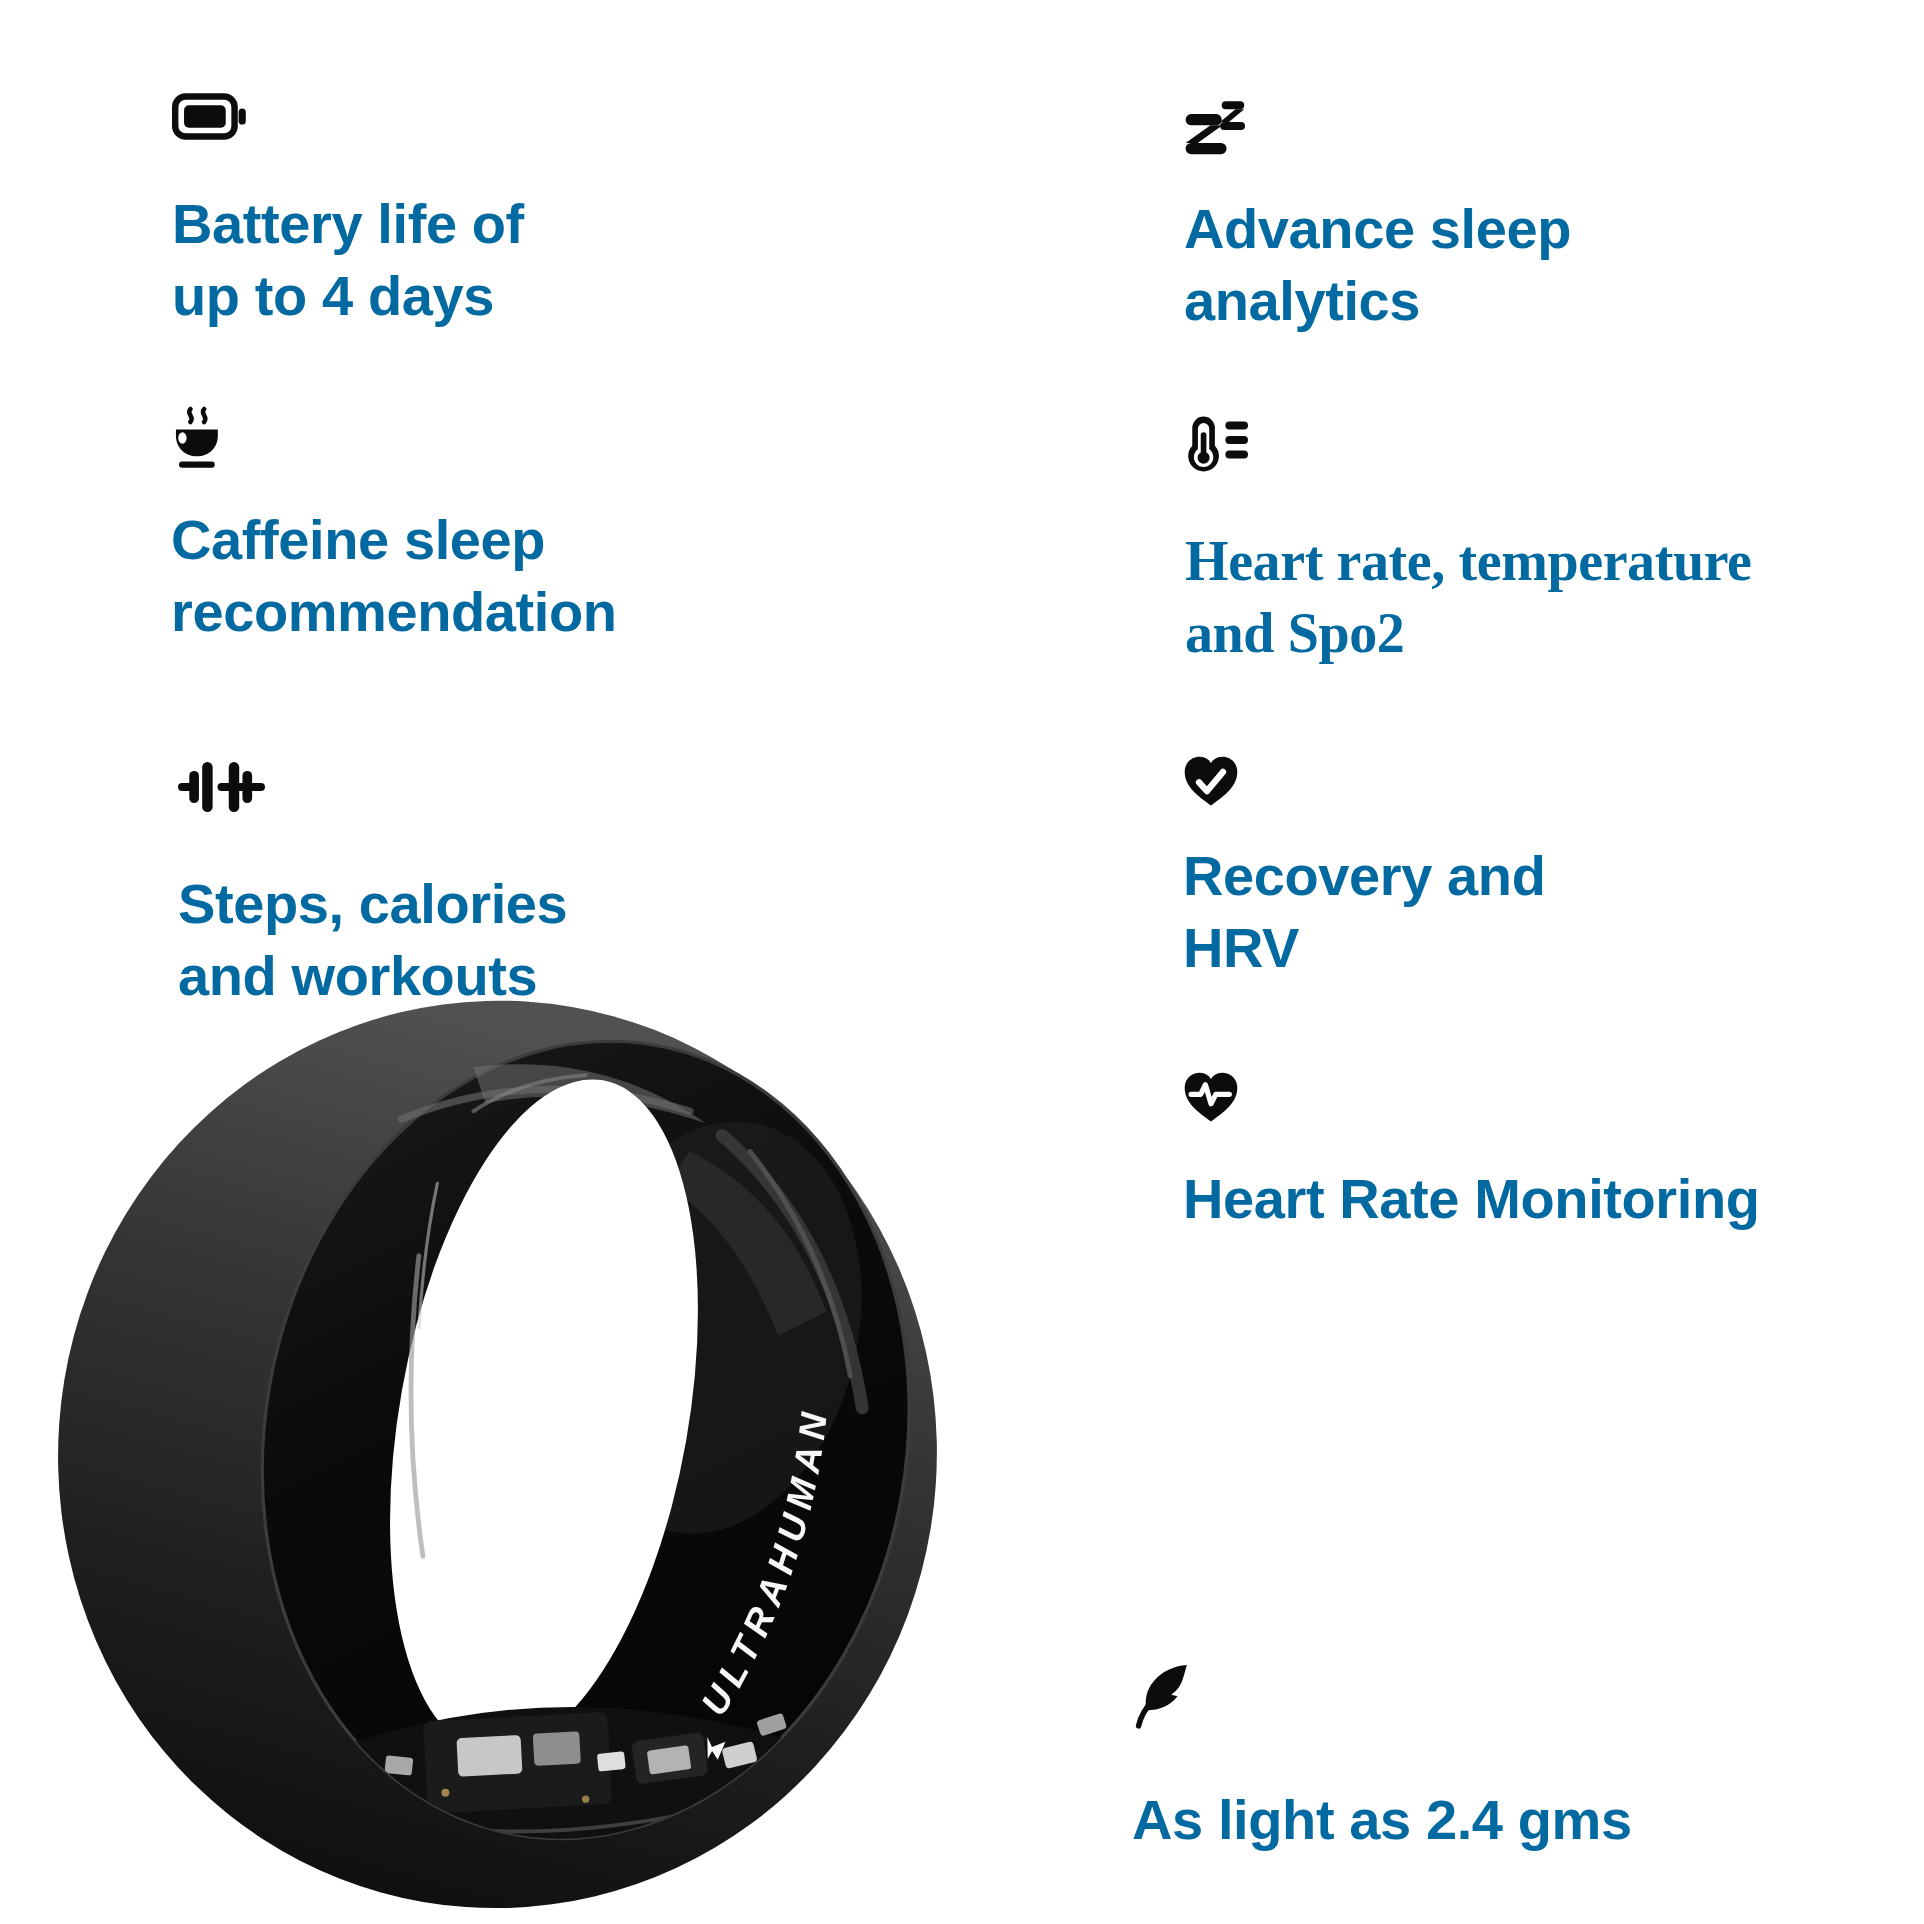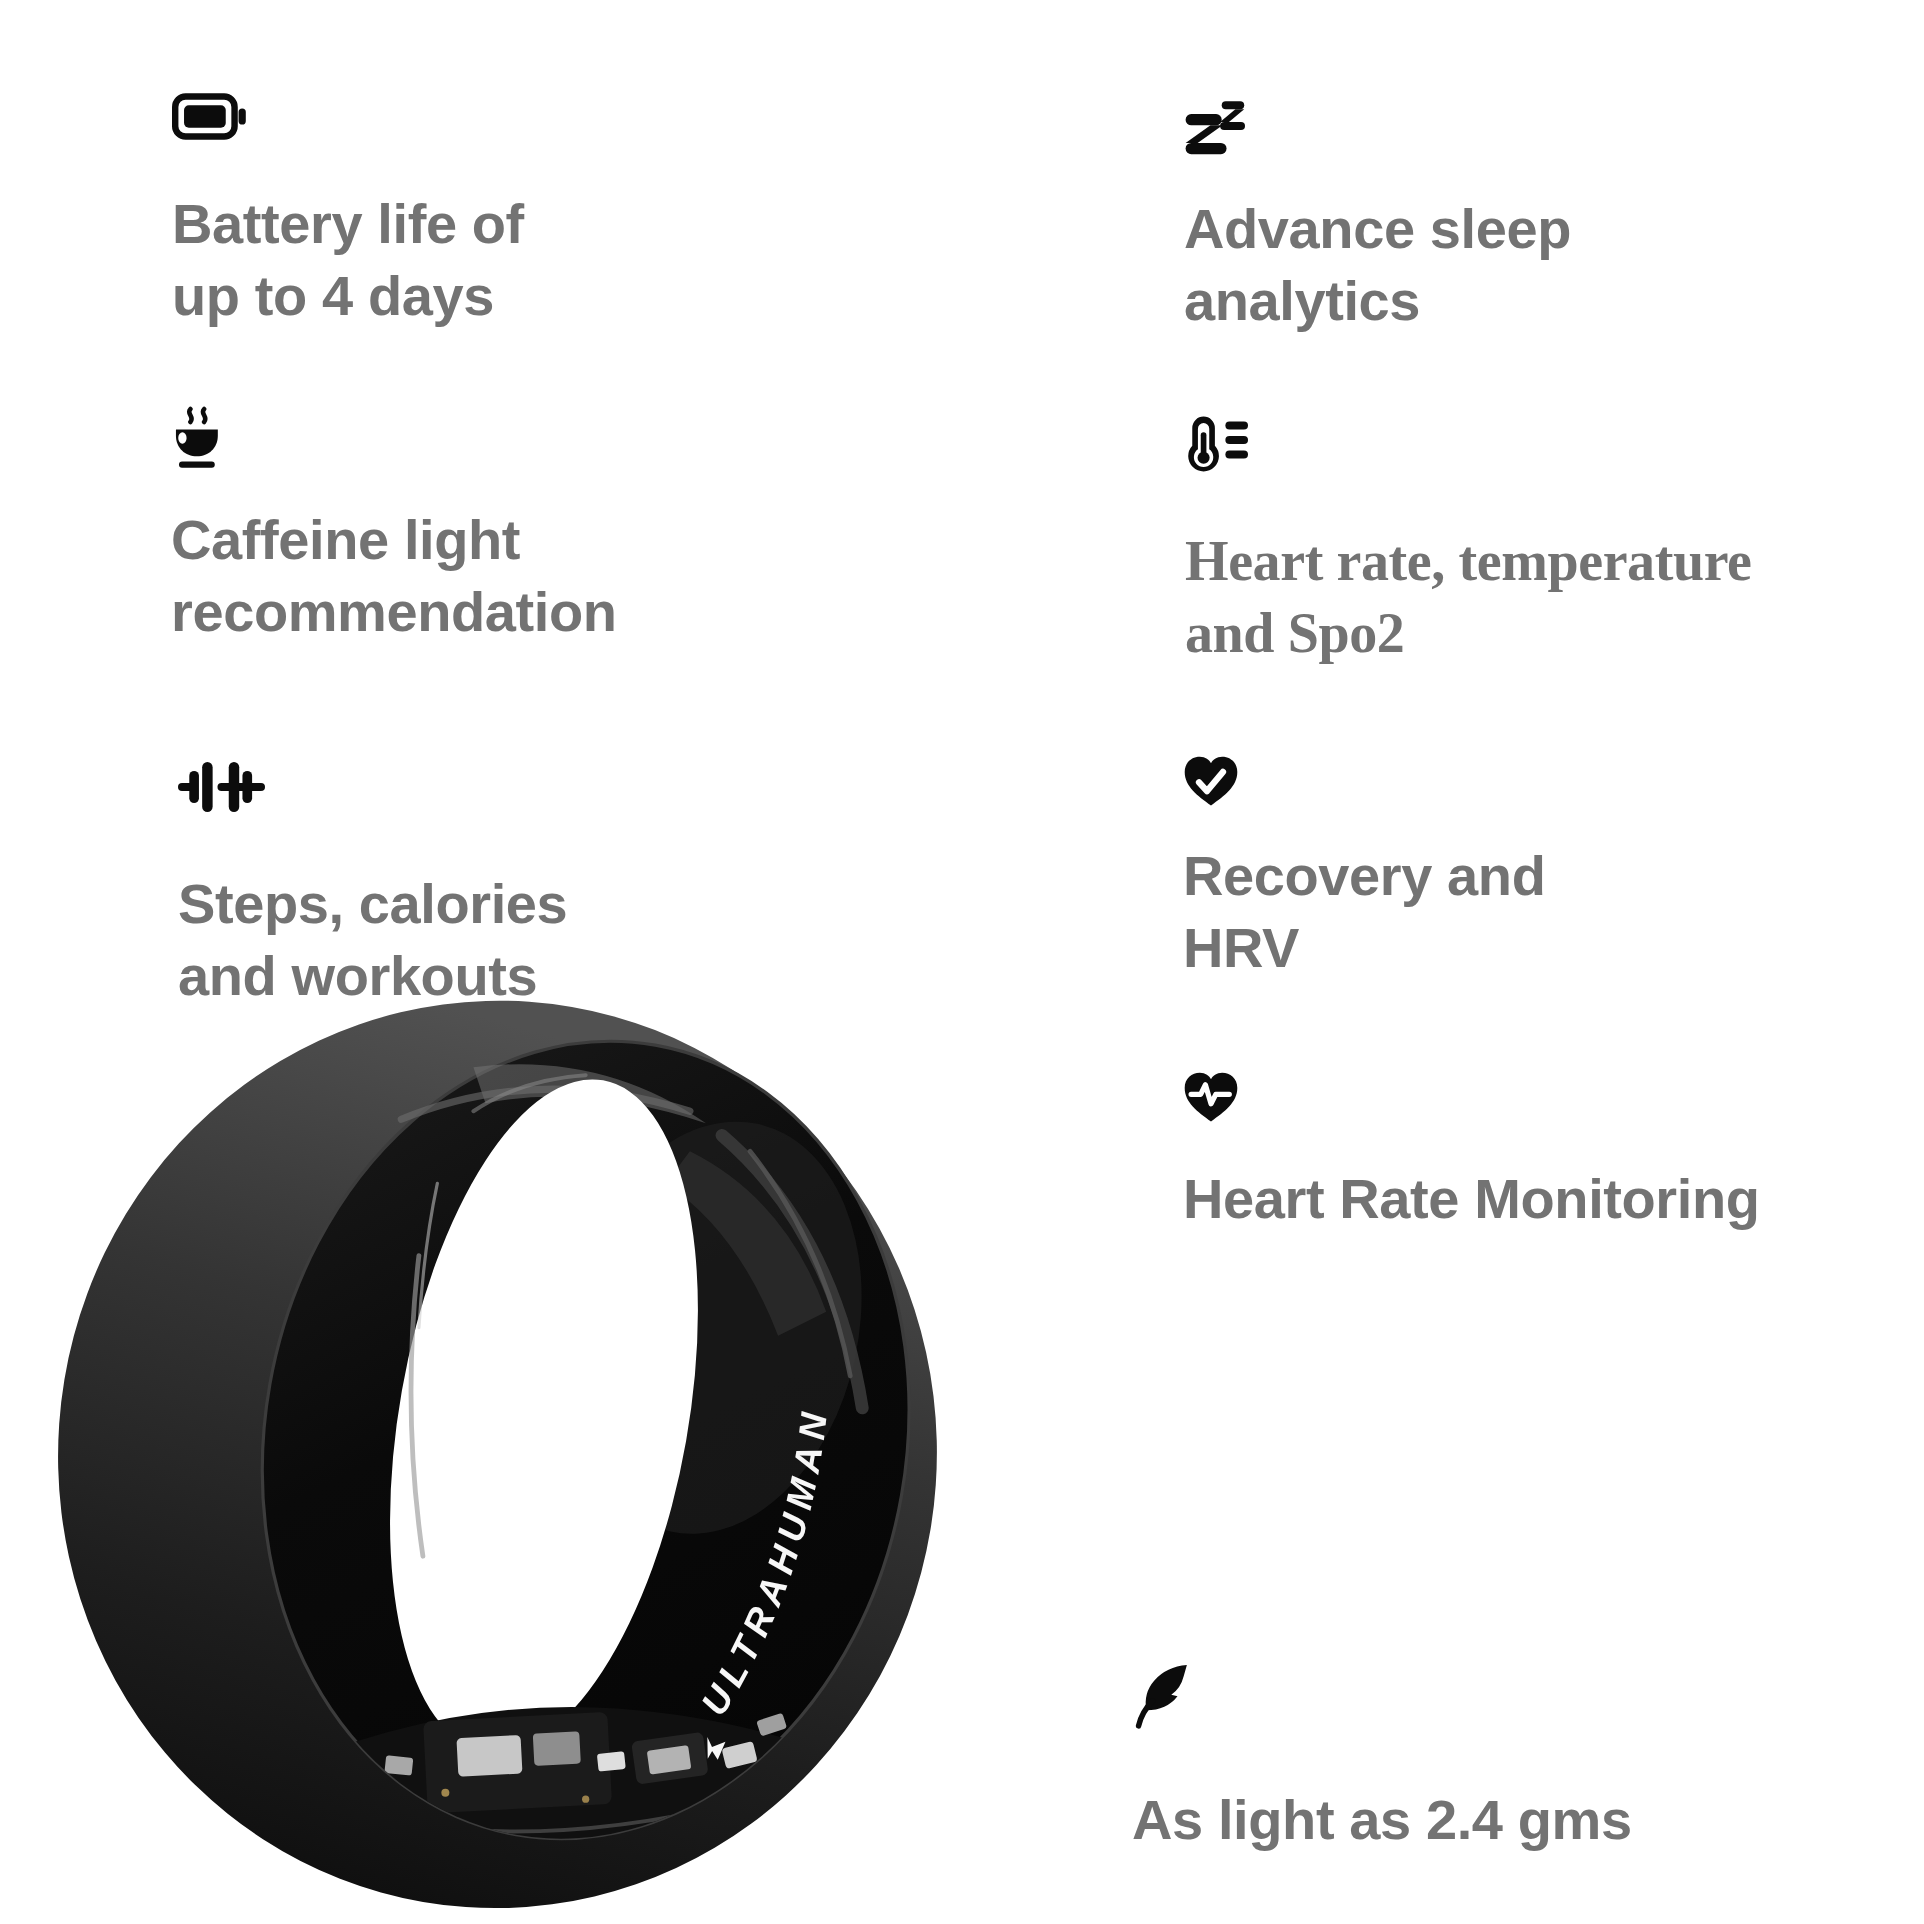--- a/index.html
+++ b/index.html
@@ -10,21 +10,21 @@
     overflow:hidden;
     font-family:"Liberation Sans", sans-serif;
   }
   .feat{position:absolute;}
   .feat .icon{display:block;}
   .feat .lines{
     font-weight:700;
     font-size:56px;
     line-height:72px;
     letter-spacing:-0.4px;
-    color:#737373;
+    color:#0369a1;
     white-space:nowrap;
   }
   
   .l1{left:172px;top:93px;}  .l1 .lines{margin-top:48px;}
   .l2{left:171px;top:406px;}  .l2 .lines{margin-top:30.5px;}
   .l3{left:178px;top:762px;}  .l3 .lines{margin-top:56px;}
   .r1{left:1184px;top:101px;} .r1 .lines{margin-top:37px;}
   .r2{left:1185px;top:415px;} .r2 .lines{margin-top:47px;font-family:Liberation Serif, serif;}
   .r3{left:1183px;top:756px;} .r3 .lines{margin-top:33px;}
   .r4{left:1183px;top:1072px;}.r4 .lines{margin-top:40px;}
@@ -51,21 +51,21 @@
 
   <div class="feat l2">
     <svg class="icon" width="51" height="67" viewBox="0 0 66 88">
       <path d="M25 4 c-6 6 6 10 0 17" stroke="#0c0c0c" stroke-width="6" fill="none" stroke-linecap="round"></path>
       <path d="M43 4 c-6 6 6 10 0 17" stroke="#0c0c0c" stroke-width="6" fill="none" stroke-linecap="round"></path>
       <path d="M6 31 H61 V39 C61 55 49 66 33.5 66 C18 66 6 55 6 39 Z" fill="#0c0c0c"></path>
       <ellipse cx="14.5" cy="42" rx="5.5" ry="7.5" fill="#ffffff"></ellipse>
       <rect x="10" y="73" width="47" height="8" rx="4" fill="#0c0c0c"></rect>
     </svg>
     <div class="lines">
-      <div>Caffeine light</div>
+      <div>Caffeine sleep</div>
       <div>recommendation</div>
     </div>
   </div>
 
   <div class="feat l3">
     <svg class="icon" width="87" height="50" viewBox="0 0 108 62">
       <g fill="#0c0c0c">
         <rect x="0" y="26" width="20" height="10" rx="5"></rect>
         <rect x="14" y="11" width="12" height="40" rx="6"></rect>
         <rect x="30" y="0" width="13" height="62" rx="6.5"></rect>

